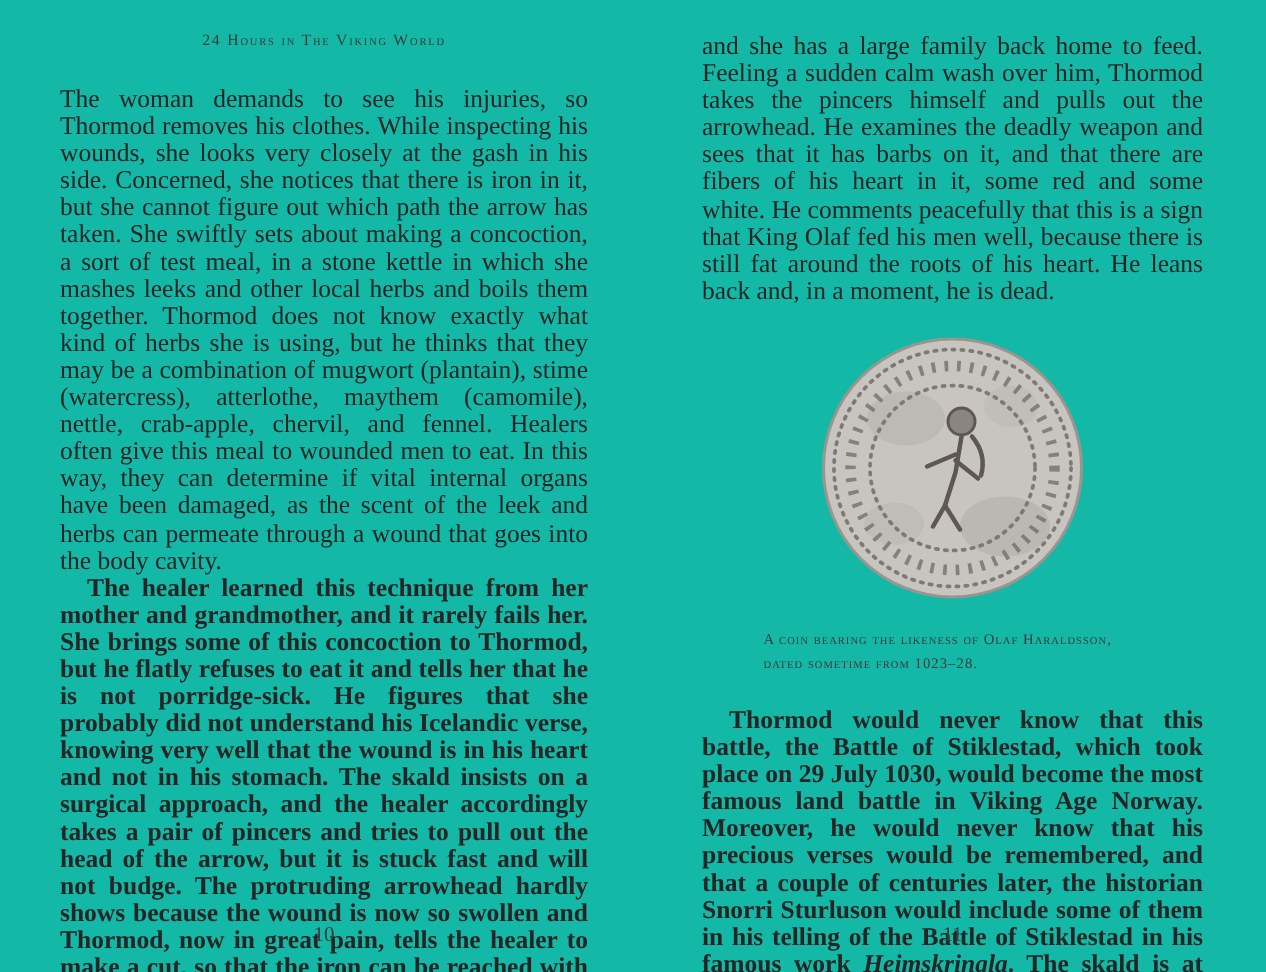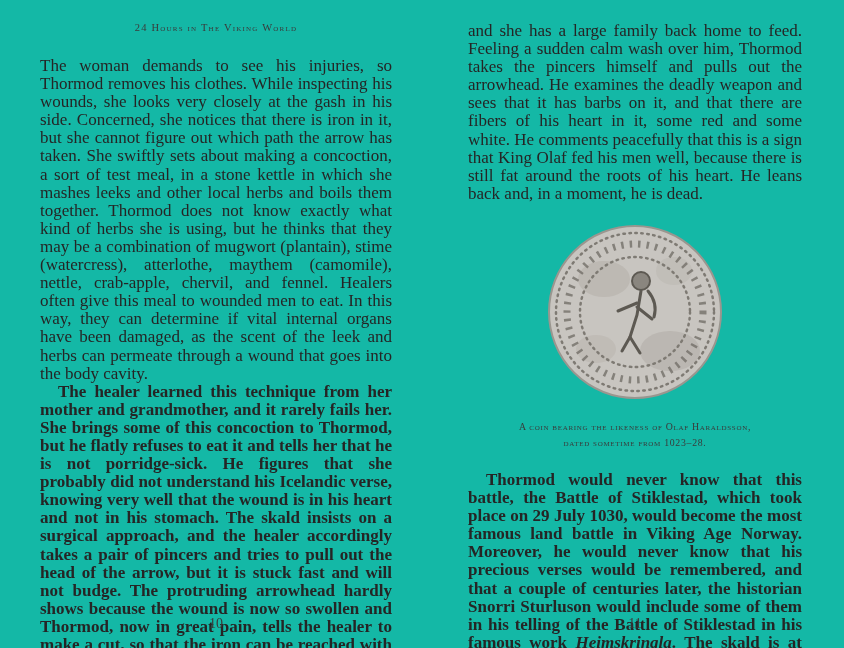--- a/index.html
+++ b/index.html
@@ -46,21 +46,21 @@
     margin: 16px auto 12px auto;
     text-align: center;
   }
   .coin-svg { display: block; margin: 0 auto; }
 
   .figure-caption {
     font-variant: small-caps;
     font-size: 9.8px;
     letter-spacing: 0.7px;
     line-height: 16px;
-    text-align: center;
+    text-align: left;
     color: #3a3a3a;
     max-width: 252px;
     margin: 14px auto 0 auto;
   }
 
   .para-after-figure { margin-top: 20px; }
 
   .page-number {
     position: absolute;
     bottom: 16px;

